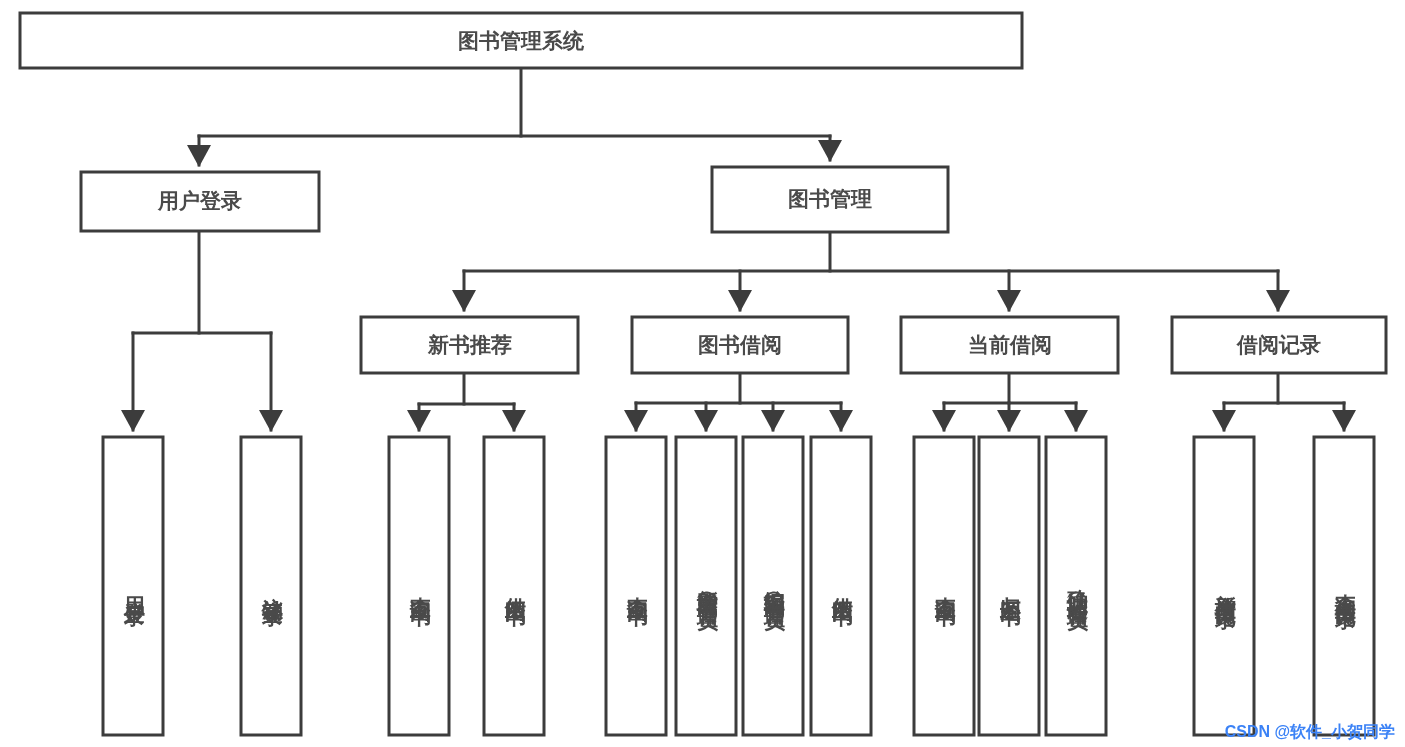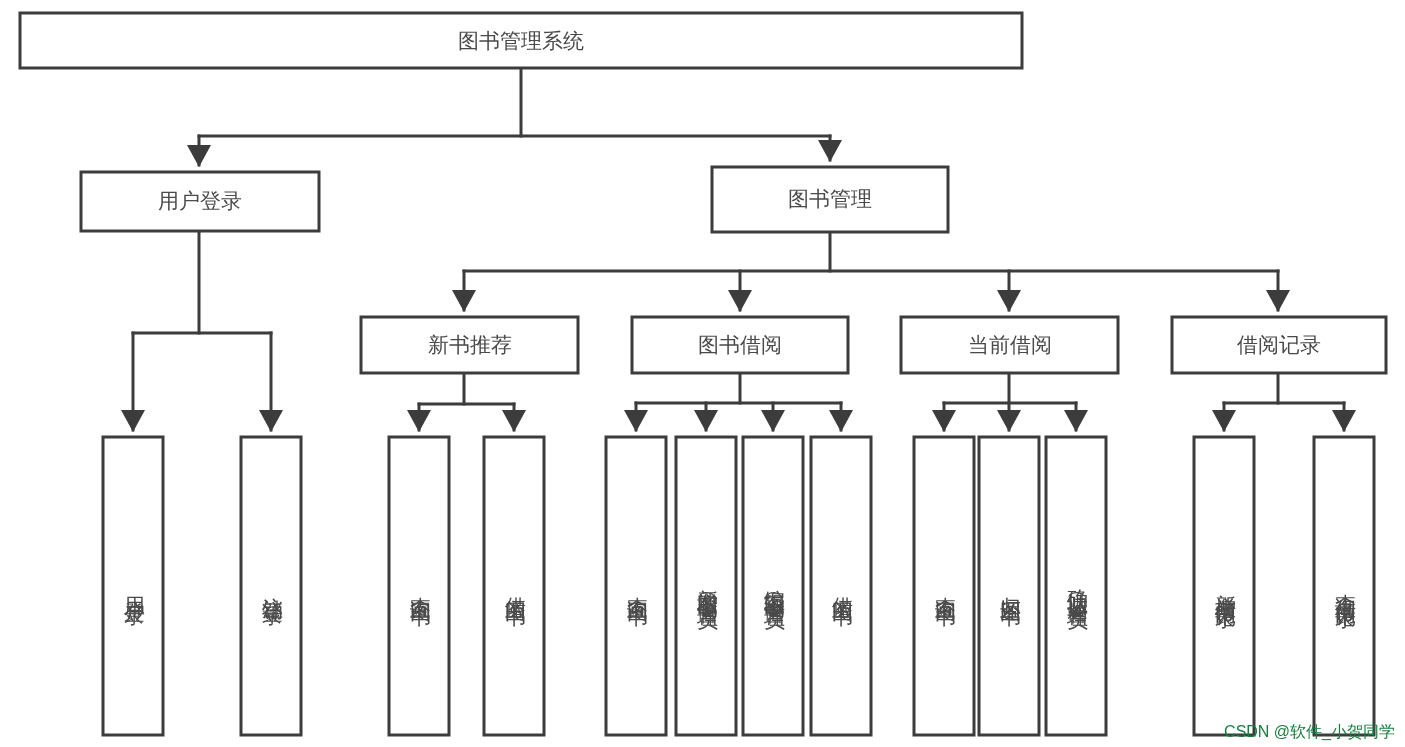--- a/index.html
+++ b/index.html
@@ -1,40 +1,40 @@
 <!DOCTYPE html>
 <html><head>
 <meta charset="utf-8">
 <style>
   html,body{margin:0;padding:0;background:#ffffff;}
   body{
     font-family:"Liberation Sans","DejaVu Sans",sans-serif;
     width:1405px;height:747px;overflow:hidden;
   }
-  #diagram-root{position:relative;width:1405px;height:747px;background:#fff;}
+  #diagram-root{position:relative;width:1405px;height:747px;background:#fff;font-weight:bold;}
   svg#tree{position:absolute;left:0;top:0;width:1405px;height:747px;}
   .node-rect{fill:#ffffff;stroke:#3c3c3c;stroke-width:3;}
   .conn{stroke:#3c3c3c;stroke-width:3;fill:none;stroke-linecap:square;}
   .node-text{
     fill:#4a4a4a;
     font-family:"Liberation Sans","DejaVu Sans",sans-serif;
     font-size:21px;
     text-anchor:middle;
     dominant-baseline:middle;
   }
   .node-text.vert{
     writing-mode:vertical-rl;
     text-orientation:upright;
     letter-spacing:3px;
   }
   .watermark{
     position:absolute;
     right:10px;bottom:4px;
     font-size:16px;
-    color:#15803d;
+    color:#3b82f6;
     font-family:"Liberation Sans","DejaVu Sans",sans-serif;
     white-space:nowrap;
     pointer-events:none;
   }
 </style>
 </head>
 <body>
 
 <div id="diagram-root">
 

